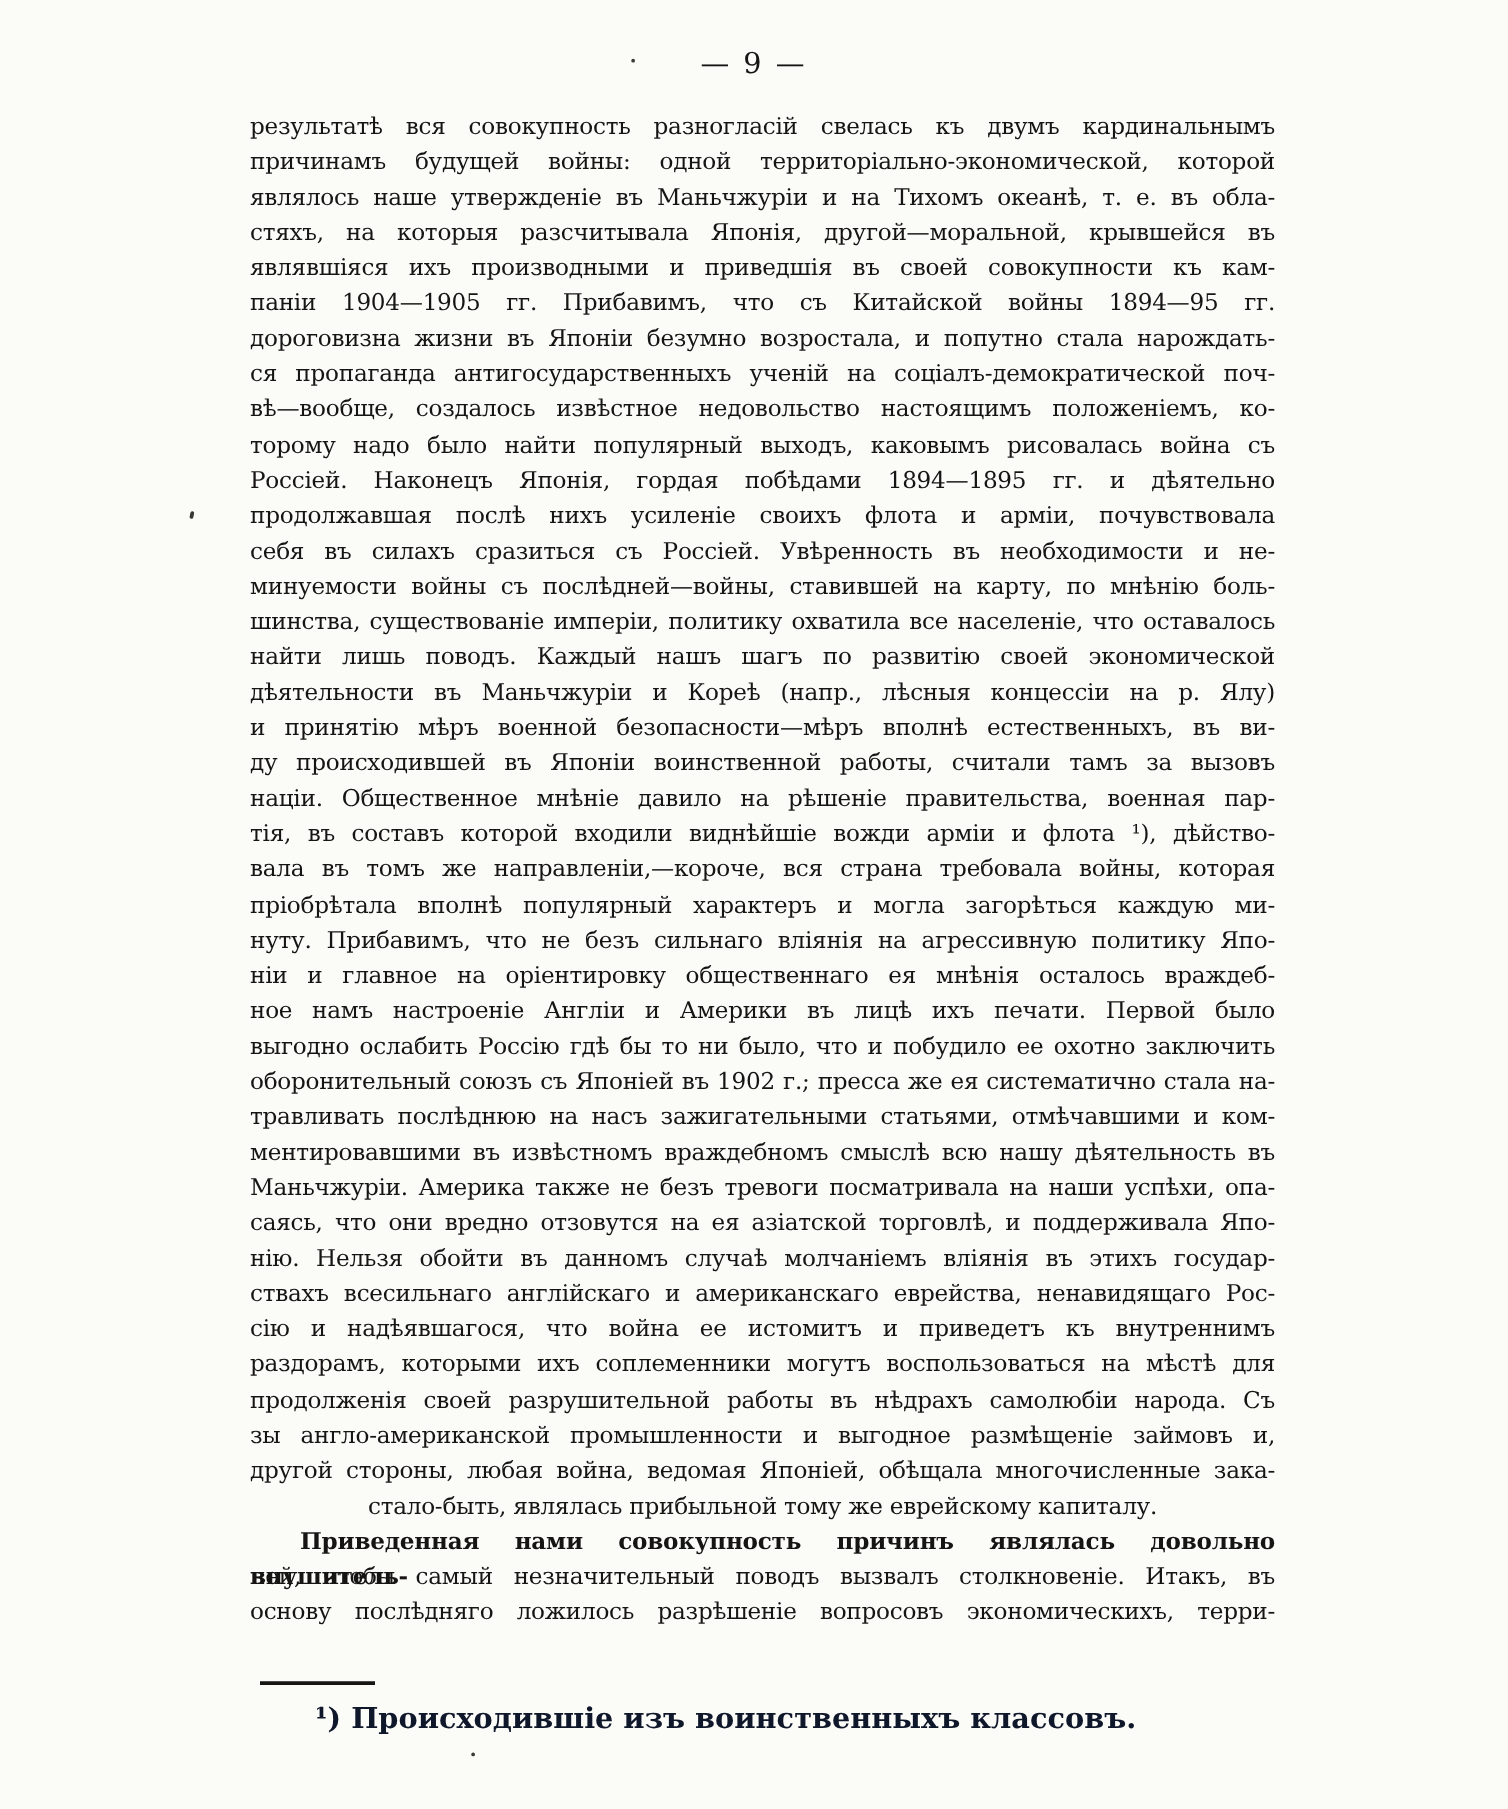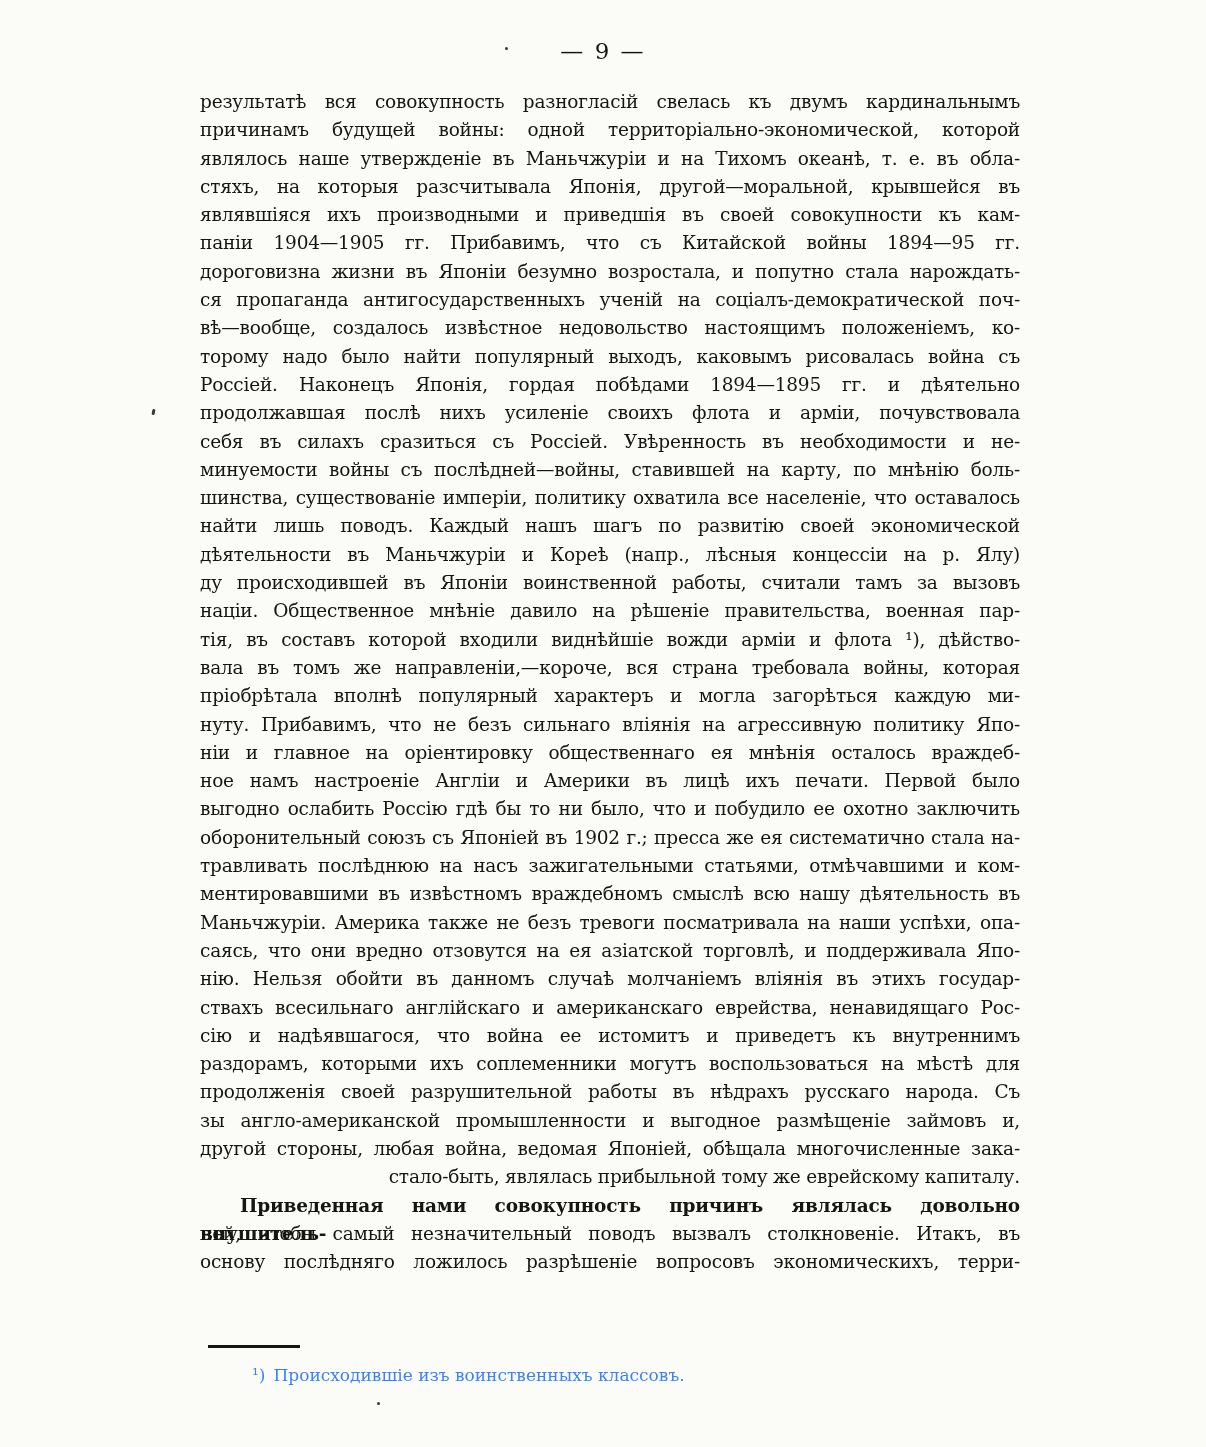--- a/index.html
+++ b/index.html
@@ -28,41 +28,42 @@
     position: absolute;
     top: 88px; left: 200px;
     width: 820px;
   }
   .line {
     height: 28.3px;
     line-height: 28.3px;
     font-size: 18.5px;
     letter-spacing: -0.2px;
     white-space: normal;
-    text-align: right;
+    text-align: center;
     color: #161514;
   }
   .line.j {
     text-align: justify;
     text-align-last: justify;
   }
   .line.indent { text-indent: 40px; font-weight: bold; }
   .footnote-sep {
     position: absolute;
     top: 1345px; left: 208px;
     width: 92px; height: 3px;
     background: #161514;
   }
   .footnote {
     position: absolute;
     top: 1362px; left: 252px;
     width: 740px;
-    font-size: 17px;
+    font-size: 23px;
     line-height: 26px;
-    color: #3b82f6;
+    color: #0f172a;
+    font-weight: bold;
   }
   .fn-marker { margin-right: 8px; }
   .speck {
     position: absolute;
     background: #3a3835;
     border-radius: 50%;
   }
   .speck.s1 { top: 47px;  left: 505px; width: 3px; height: 3px; }
   .speck.s2 { top: 409px; left: 152px; width: 3px; height: 6px; border-radius: 2px; transform: rotate(12deg); }
   .speck.s3 { top: 1402px; left: 377px; width: 3px; height: 3px; }
@@ -84,39 +85,40 @@
       <div class="line j">ся пропаганда антигосударственныхъ ученій на соціалъ-демократической поч-</div>
       <div class="line j">вѣ—вообще, создалось извѣстное недовольство настоящимъ положеніемъ, ко-</div>
       <div class="line j">торому надо было найти популярный выходъ, каковымъ рисовалась война съ</div>
       <div class="line j">Россіей. Наконецъ Японія, гордая побѣдами 1894—1895 гг. и дѣятельно</div>
       <div class="line j">продолжавшая послѣ нихъ усиленіе своихъ флота и арміи, почувствовала</div>
       <div class="line j">себя въ силахъ сразиться съ Россіей. Увѣренность въ необходимости и не-</div>
       <div class="line j">минуемости войны съ послѣдней—войны, ставившей на карту, по мнѣнію боль-</div>
       <div class="line j">шинства, существованіе имперіи, политику охватила все населеніе, что оставалось</div>
       <div class="line j">найти лишь поводъ. Каждый нашъ шагъ по развитію своей экономической</div>
       <div class="line j">дѣятельности въ Маньчжуріи и Кореѣ (напр., лѣсныя концессіи на р. Ялу)</div>
+      <div class="line j">и принятію мѣръ военной безопасности—мѣръ вполнѣ естественныхъ, въ ви-</div>
       <div class="line j">ду происходившей въ Японіи воинственной работы, считали тамъ за вызовъ</div>
       <div class="line j">націи. Общественное мнѣніе давило на рѣшеніе правительства, военная пар-</div>
       <div class="line j">тія, въ составъ которой входили виднѣйшіе вожди арміи и флота ¹), дѣйство-</div>
       <div class="line j">вала въ томъ же направленіи,—короче, вся страна требовала войны, которая</div>
       <div class="line j">пріобрѣтала вполнѣ популярный характеръ и могла загорѣться каждую ми-</div>
       <div class="line j">нуту. Прибавимъ, что не безъ сильнаго вліянія на агрессивную политику Япо-</div>
       <div class="line j">ніи и главное на оріентировку общественнаго ея мнѣнія осталось враждеб-</div>
       <div class="line j">ное намъ настроеніе Англіи и Америки въ лицѣ ихъ печати. Первой было</div>
       <div class="line j">выгодно ослабить Россію гдѣ бы то ни было, что и побудило ее охотно заключить</div>
       <div class="line j">оборонительный союзъ съ Японіей въ 1902 г.; пресса же ея систематично стала на-</div>
       <div class="line j">травливать послѣднюю на насъ зажигательными статьями, отмѣчавшими и ком-</div>
       <div class="line j">ментировавшими въ извѣстномъ враждебномъ смыслѣ всю нашу дѣятельность въ</div>
       <div class="line j">Маньчжуріи. Америка также не безъ тревоги посматривала на наши успѣхи, опа-</div>
       <div class="line j">саясь, что они вредно отзовутся на ея азіатской торговлѣ, и поддерживала Япо-</div>
       <div class="line j">нію. Нельзя обойти въ данномъ случаѣ молчаніемъ вліянія въ этихъ государ-</div>
       <div class="line j">ствахъ всесильнаго англійскаго и американскаго еврейства, ненавидящаго Рос-</div>
       <div class="line j">сію и надѣявшагося, что война ее истомитъ и приведетъ къ внутреннимъ</div>
       <div class="line j">раздорамъ, которыми ихъ соплеменники могутъ воспользоваться на мѣстѣ для</div>
-      <div class="line j">продолженія своей разрушительной работы въ нѣдрахъ русскаго народа. Съ</div>
+      <div class="line j">продолженія своей разрушительной работы въ нѣдрахъ самолюбіи народа. Съ</div>
       <div class="line j">зы англо-американской промышленности и выгодное размѣщеніе займовъ и,</div>
       <div class="line j">другой стороны, любая война, ведомая Японіей, обѣщала многочисленные зака-</div>
       <div class="line">стало-быть, являлась прибыльной тому же еврейскому капиталу.</div>
       <div class="line j indent">Приведенная нами совокупность причинъ являлась довольно внушитель-</div>
       <div class="line j">ной, чтобы самый незначительный поводъ вызвалъ столкновеніе. Итакъ, въ</div>
       <div class="line j">основу послѣдняго ложилось разрѣшеніе вопросовъ экономическихъ, терри-</div>
     </div>
 
   <div class="footnote-sep"></div>
 

